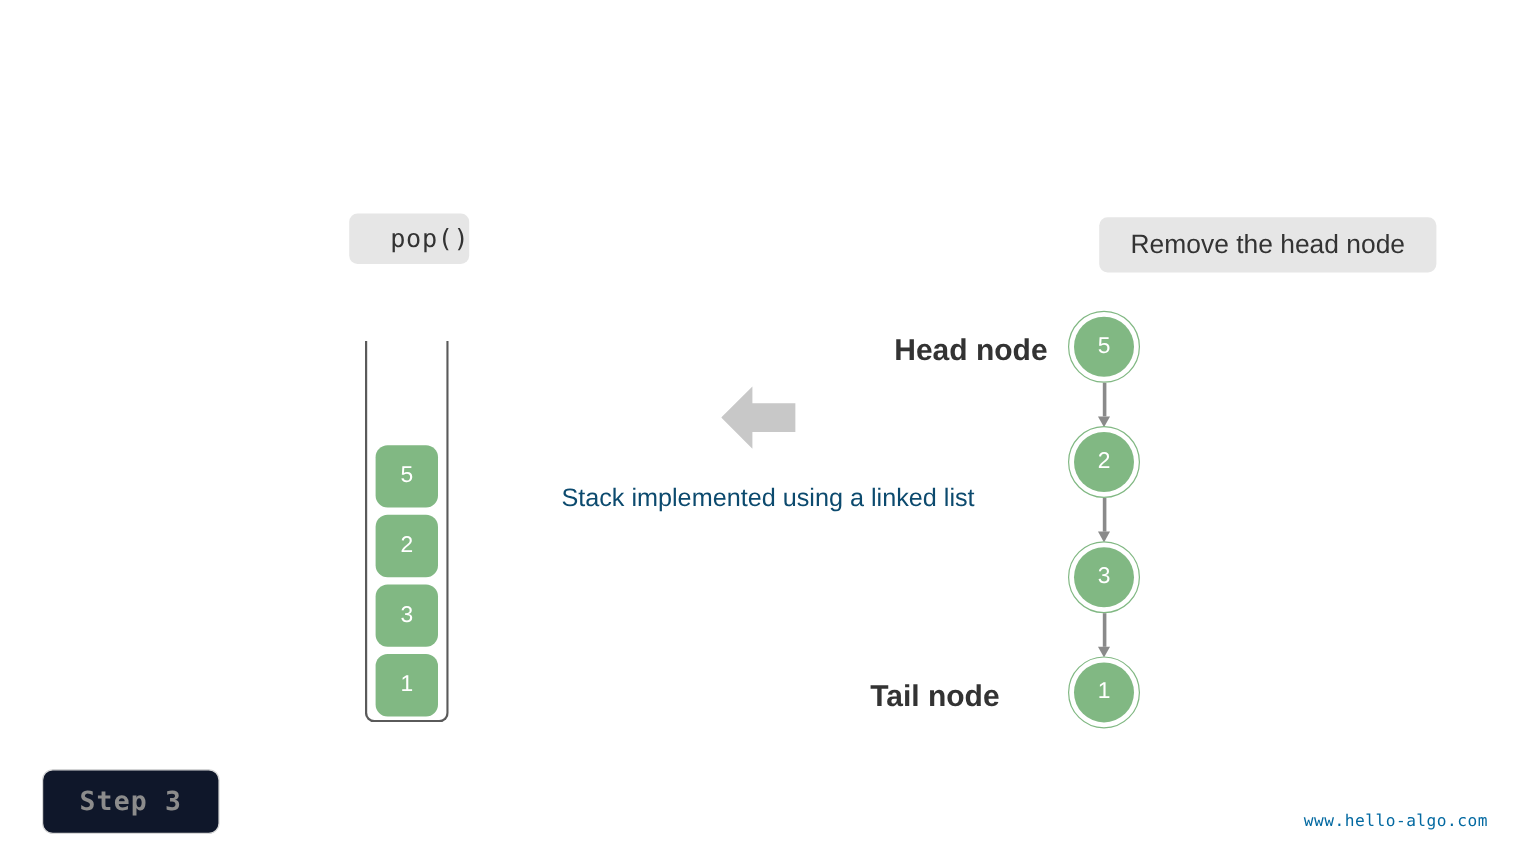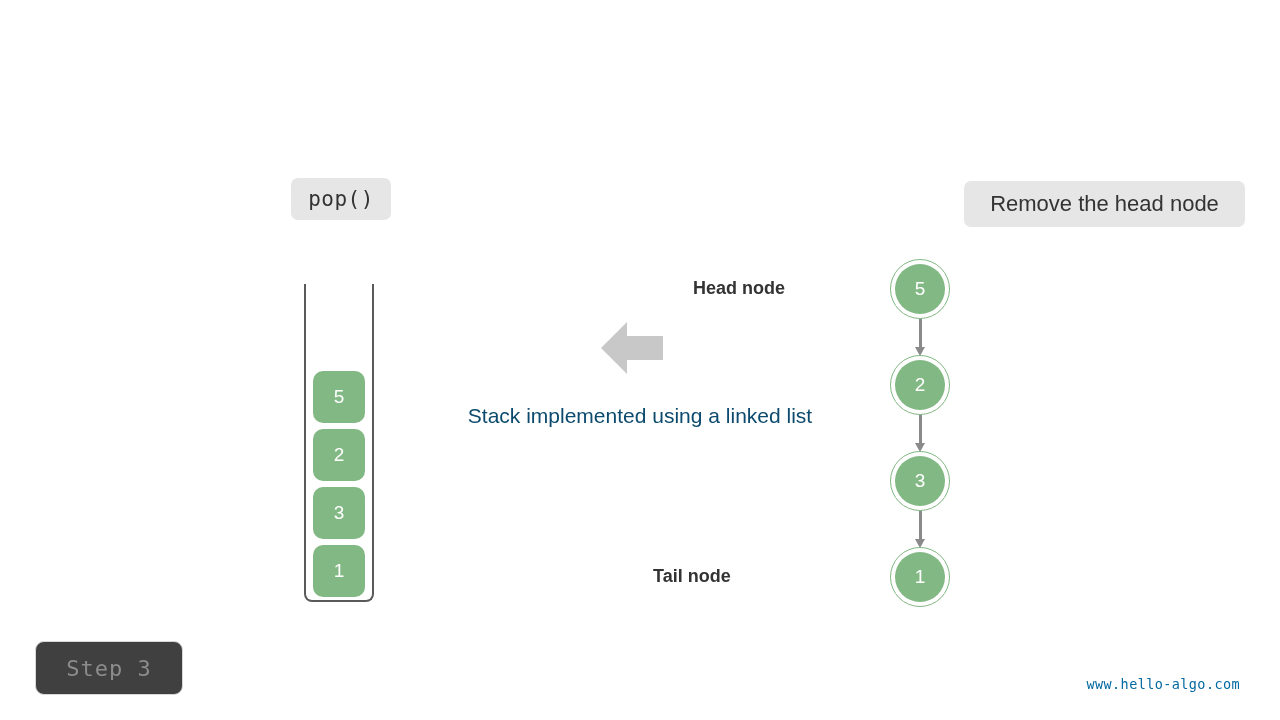--- a/index.html
+++ b/index.html
@@ -28,46 +28,47 @@
     white-space: nowrap;
   }
   #op-badge {
     left: 291px;
     top: 178px;
     width: 100px;
     height: 42px;
     font-family: "DejaVu Sans Mono", "Liberation Mono", monospace;
     font-size: 21px;
     letter-spacing: 0.5px;
+    justify-content: flex-end;
   }
   #action-badge {
-    left: 964px;
+    left: 916px;
     top: 181px;
     width: 281px;
     height: 46px;
     font-size: 22px;
   }
 
   
   #step-box {
     position: absolute;
     left: 35px;
     top: 641px;
     width: 146px;
     height: 52px;
-    background: #404040;
+    background: #0f172a;
     border: 1.6px solid #d8d8d8;
     border-radius: 9px;
     display: flex;
     align-items: center;
     justify-content: center;
     color: #8c8c8c;
     font-family: "DejaVu Sans Mono", "Liberation Mono", monospace;
     font-size: 22px;
-    font-weight: normal;
+    font-weight: bold;
     letter-spacing: 1px;
   }
 
   
   #watermark {
     position: absolute;
     right: 40px;
     top: 676px;
     color: #0369a1;
     font-family: "DejaVu Sans Mono", "Liberation Mono", monospace;
@@ -151,22 +152,23 @@
     color: #ffffff;
     display: flex;
     align-items: center;
     justify-content: center;
     font-size: 19px;
   }
   .ll-label {
     position: absolute;
     right: 0;
     width: 180px;
+    text-align: right;
     color: #333333;
-    font-size: 18px;
+    font-size: 25px;
     font-weight: bold;
   }
   .ll-connector {
     position: absolute;
     left: 917px;
     width: 6px;
   }
   .ll-connector .shaft {
     position: absolute;
     left: 2px;

